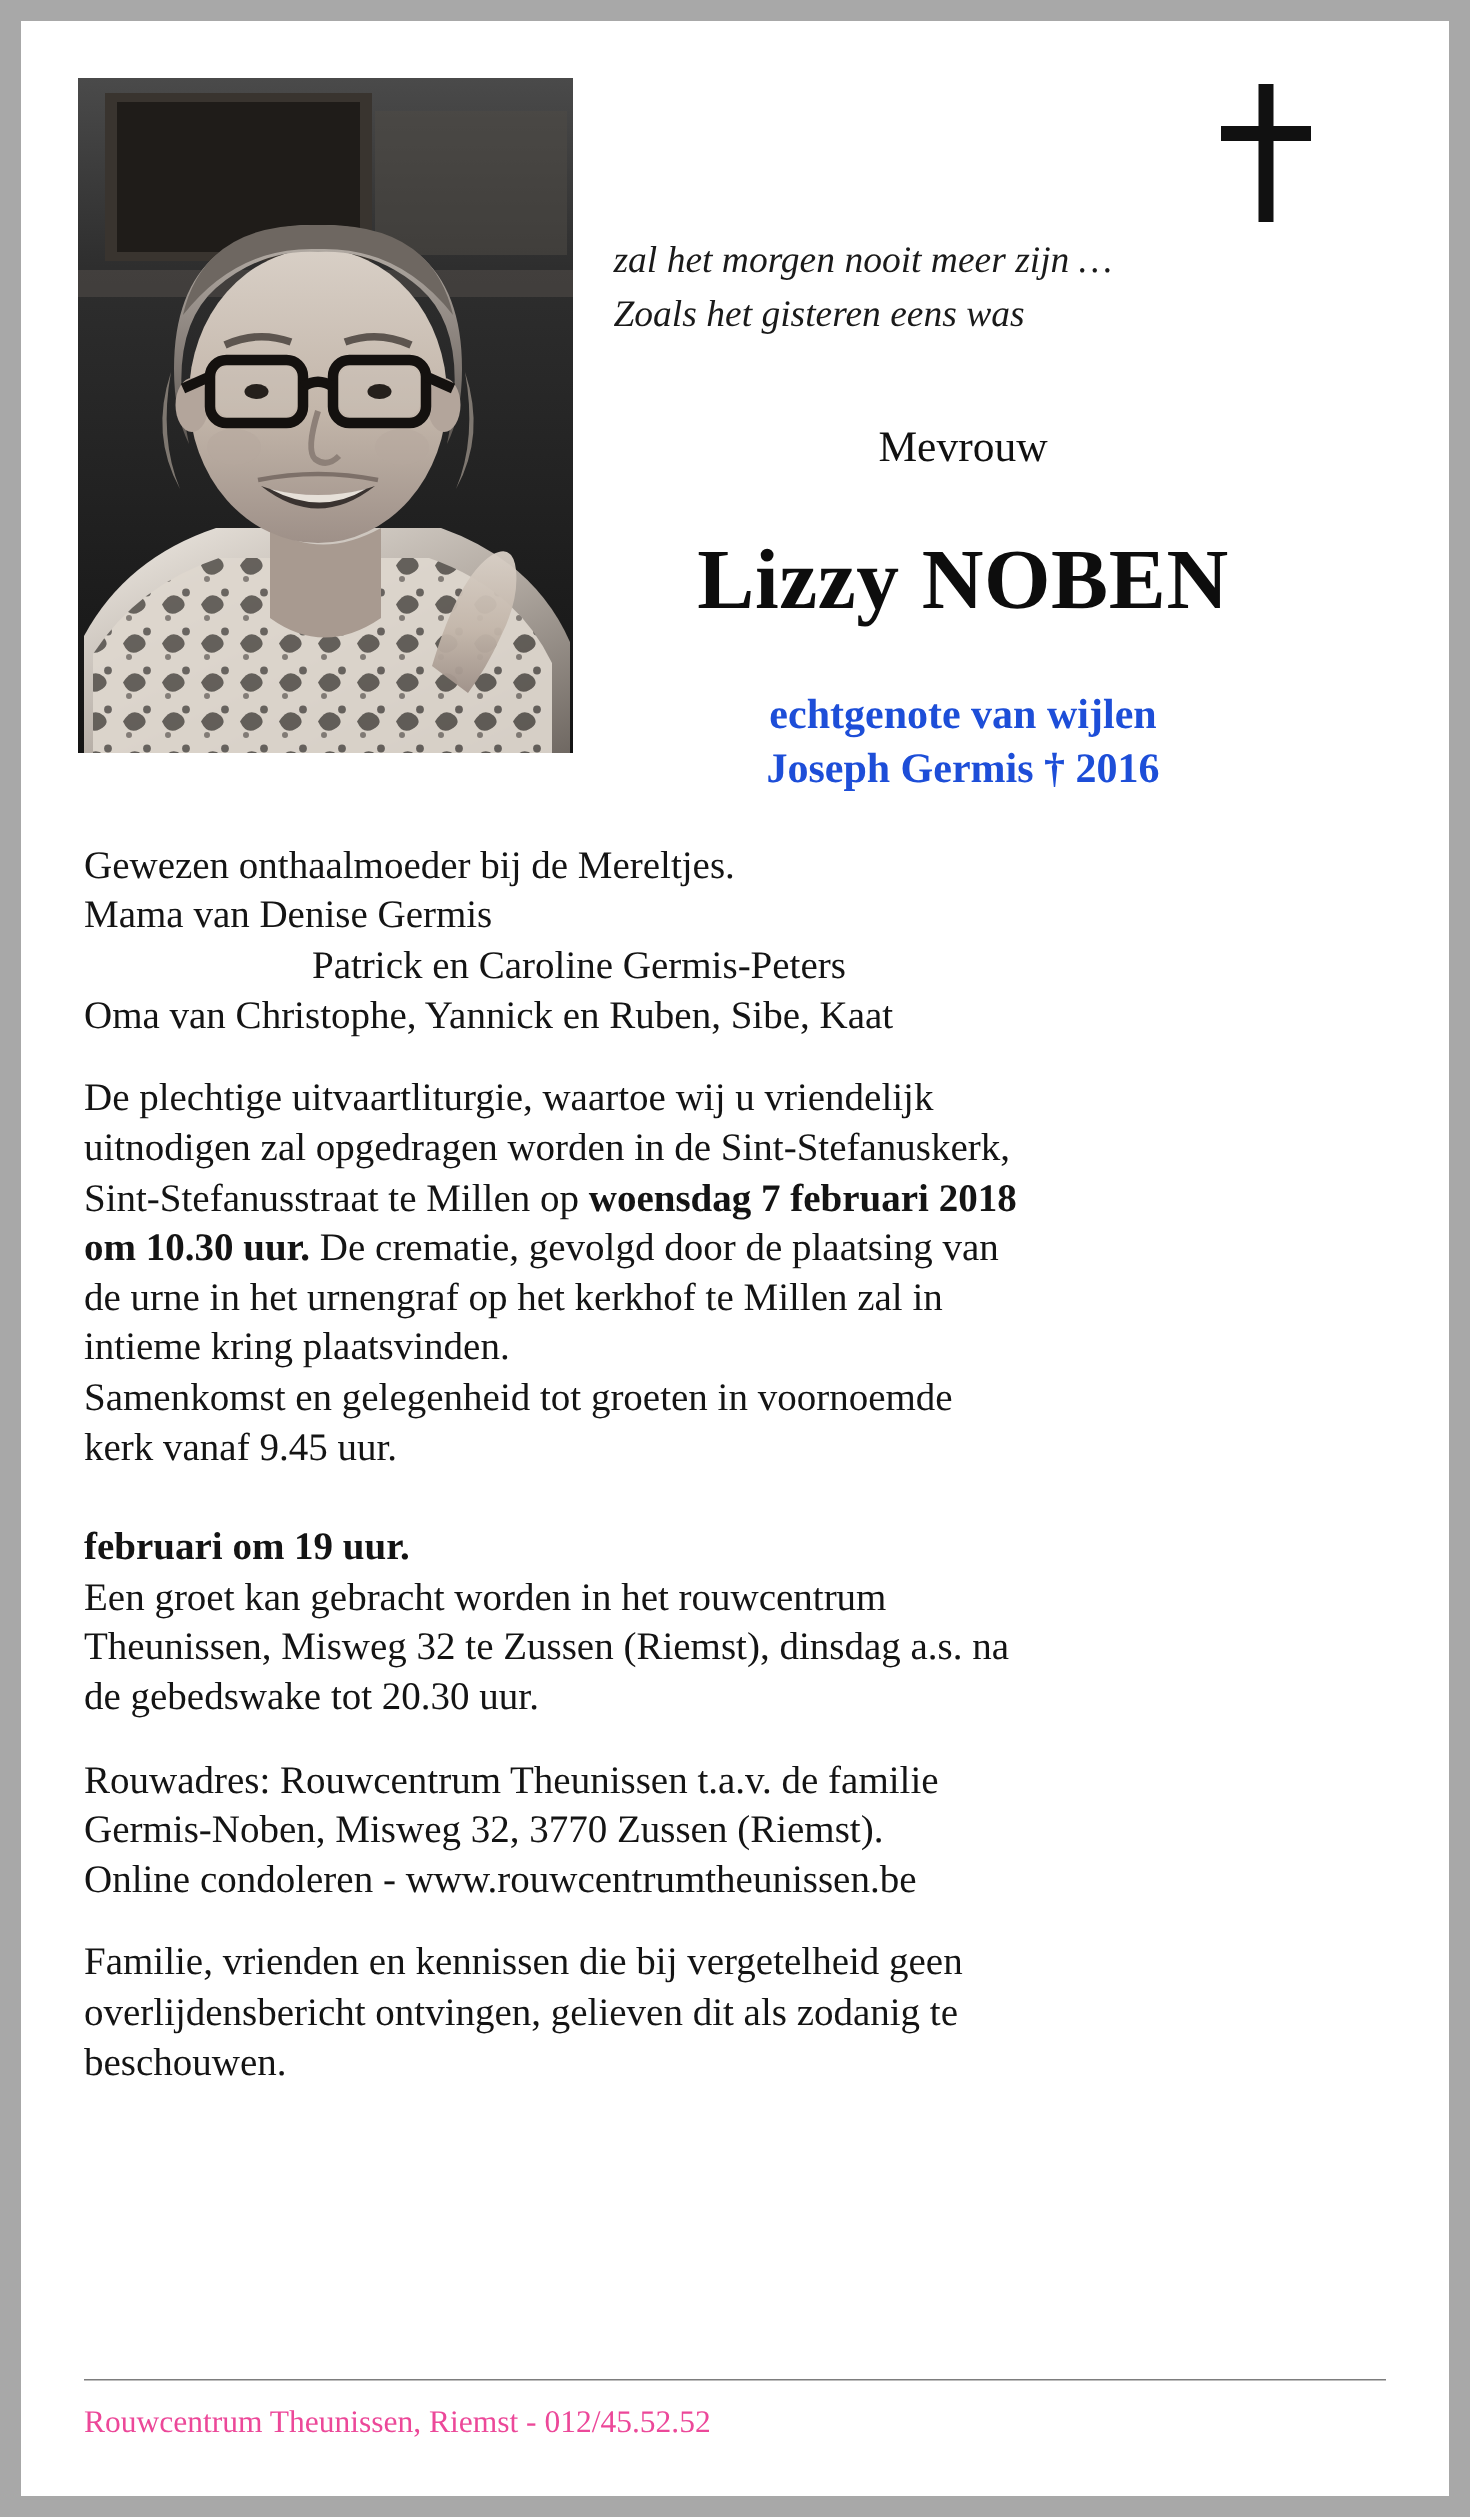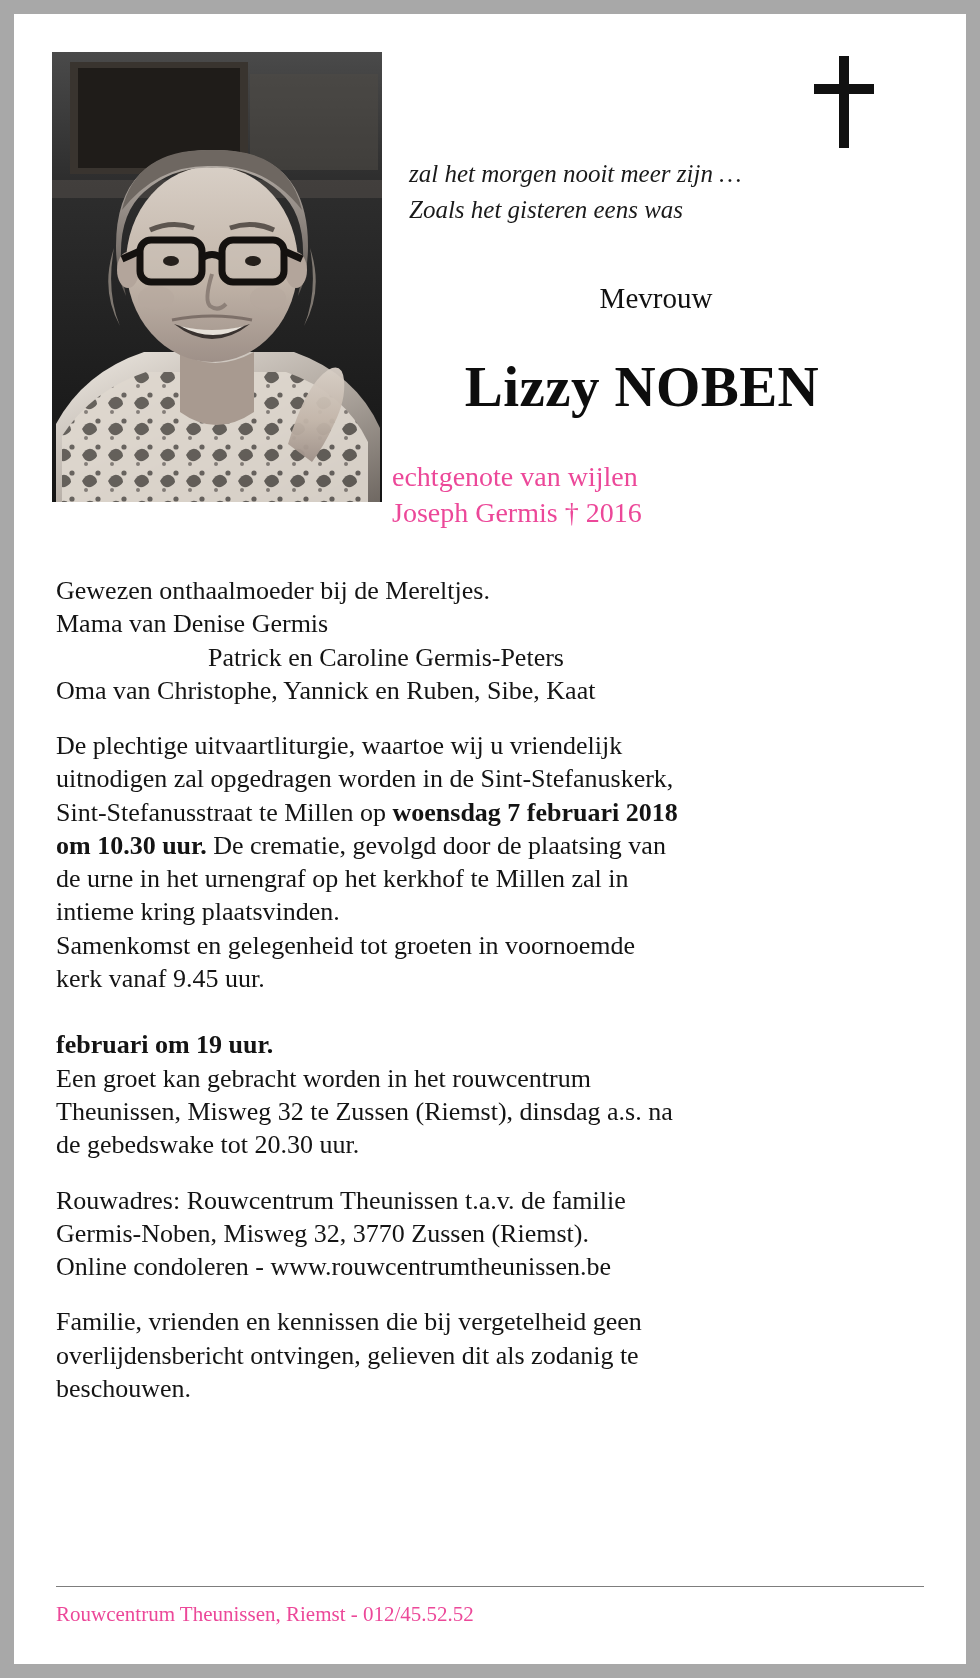--- a/index.html
+++ b/index.html
@@ -49,49 +49,49 @@
     position:absolute;left:395px;top:142px;
     width:500px;
     font-style:italic;
     font-size:25px;
     line-height:1.42;
     color:#1a1a1a;
   }
   .quote div{white-space:nowrap;}
 
   .mevrouw{
-    position:absolute;left:392px;top:268px;width:500px;
+    position:absolute;left:378px;top:268px;width:500px;
     text-align:center;
     font-size:29px;
     color:#111;
   }
   .fullname{
     position:absolute;left:378px;top:340px;width:500px;
     text-align:center;
     font-size:57px;
     font-weight:bold;
     letter-spacing:.4px;
     color:#0d0d0d;
   }
   .spouse{
     position:absolute;left:378px;top:445px;width:500px;
+    text-align:center;
     font-size:28px;
-    font-weight:normal;
+    font-weight:bold;
     line-height:1.3;
-    color:#ec4899;
+    color:#1d4ed8;
   }
 
   
   .body{
     position:absolute;left:42px;top:546px;
     width:880px;
     font-size:26px;
     line-height:1.28;
     color:#141414;
-    margin-top:14px;
   }
   .para{margin:0 0 22px 0;}
   .para.tight{margin-bottom:0;}
   .line{white-space:nowrap;}
   .indent{padding-left:152px;}
   b{font-weight:bold;}
 
   .rule{
     position:absolute;left:42px;top:1572px;width:868px;height:1px;
     background:#7d7d7d;

